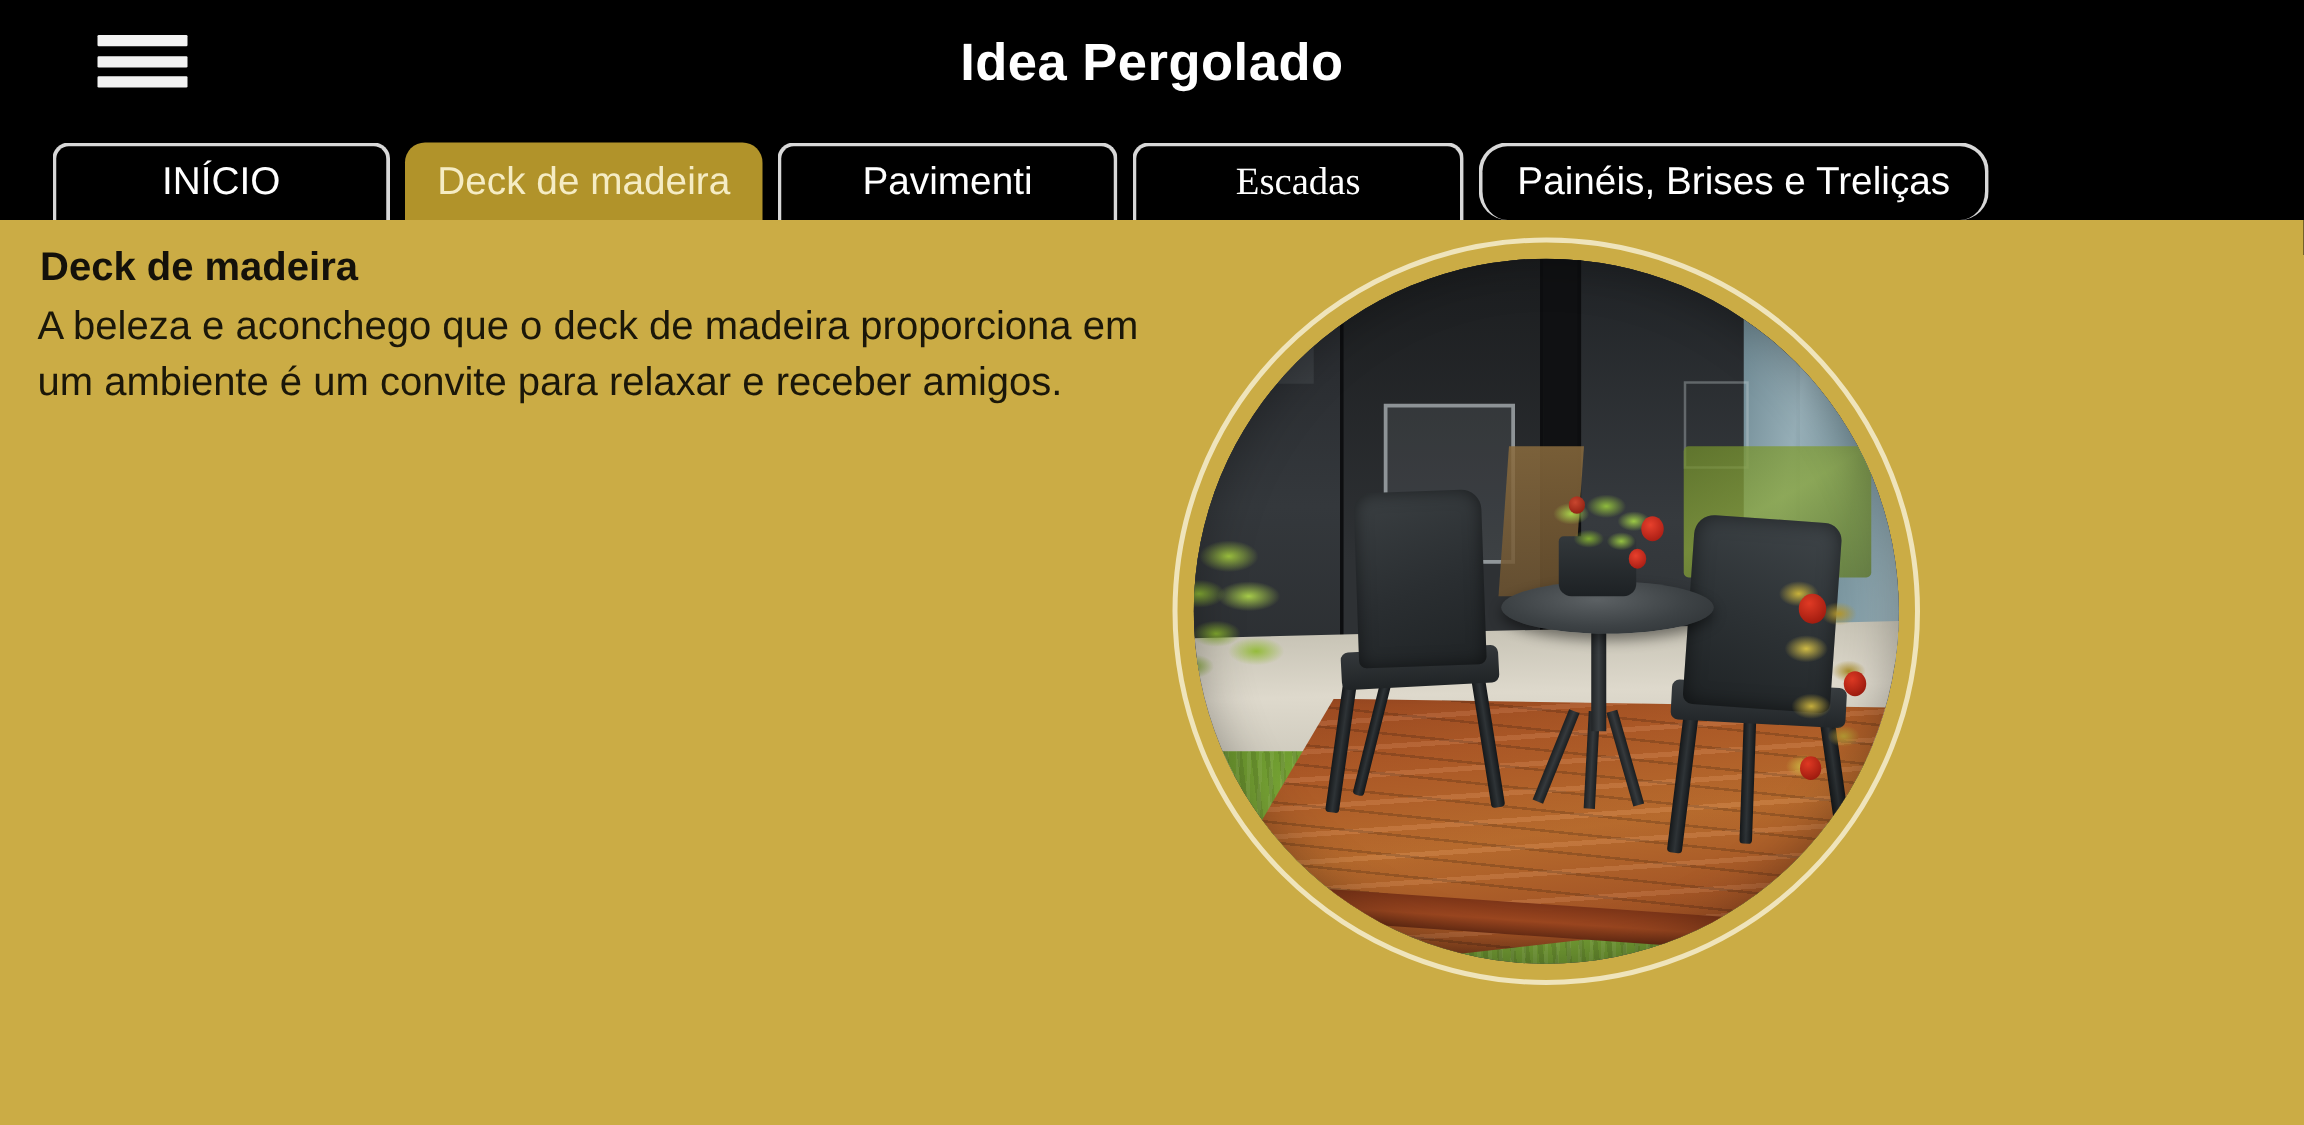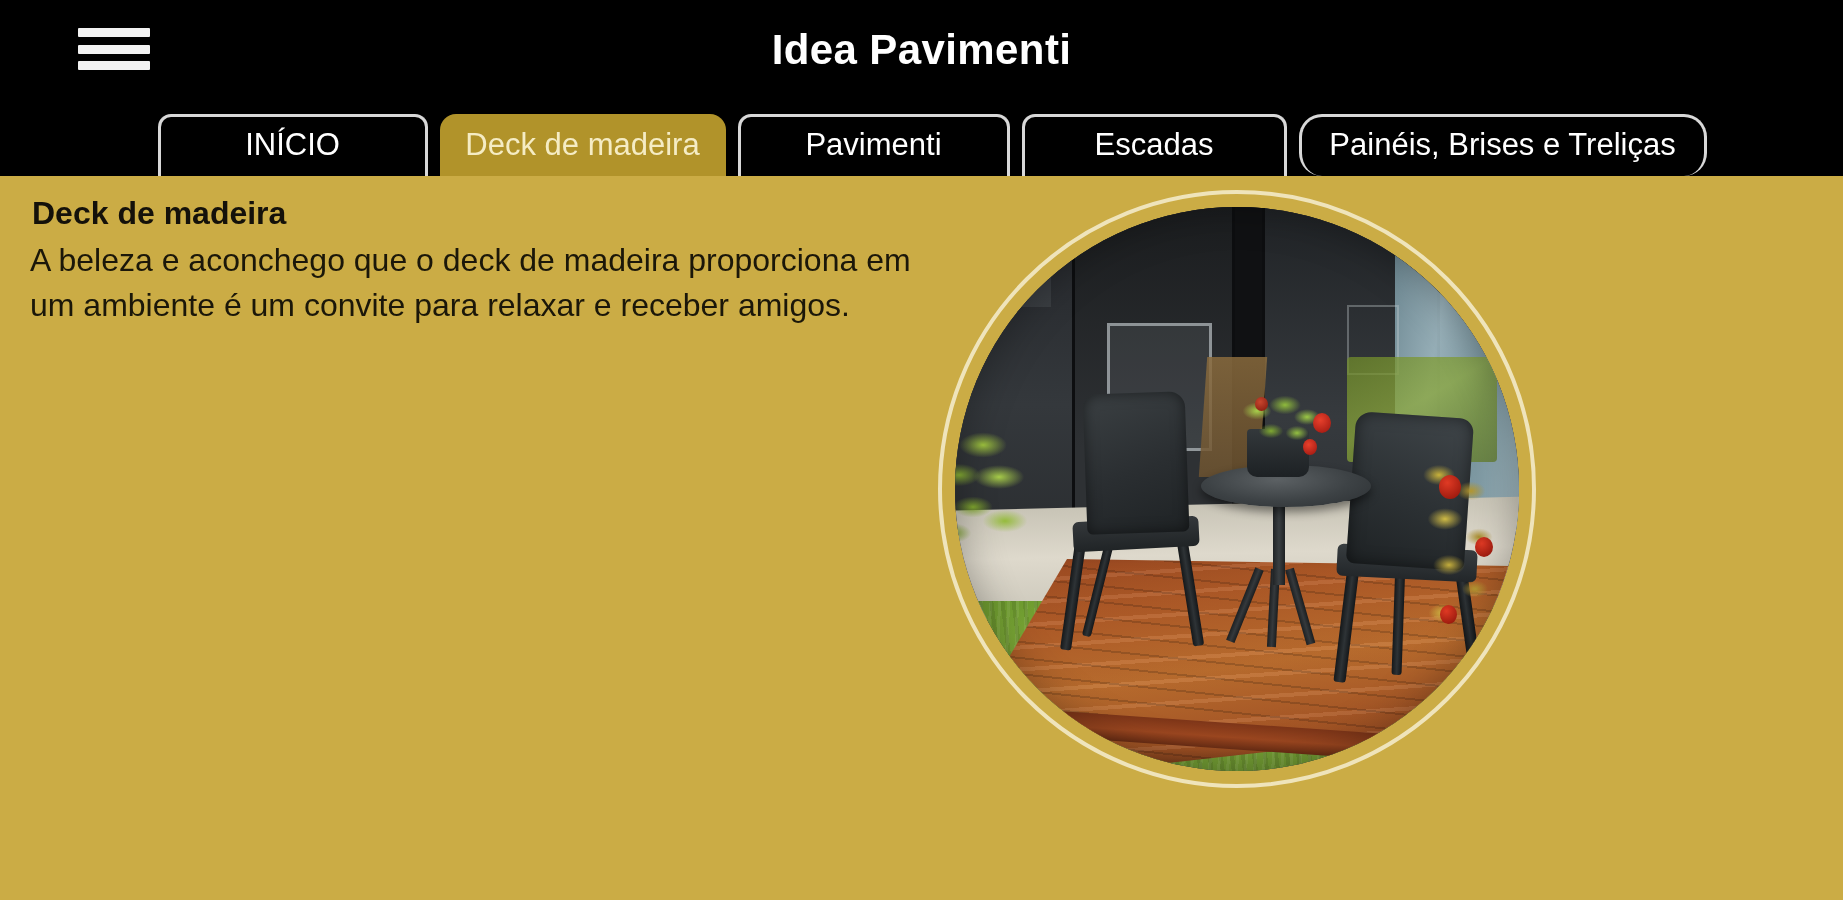--- a/index.html
+++ b/index.html
@@ -63,21 +63,20 @@
   .tabbar {
     position: absolute;
     left: 0;
     top: 97px;
     width: 1822px;
     height: 79px;
     display: flex;
     align-items: flex-end;
     padding-left: 42px;
     gap: 12px;
-    justify-content: center;
   }
 
   .tab {
     position: relative;
     height: 62px;
     background: #000000;
     border: 3px solid #d8d8d8;
     border-bottom: none;
     border-radius: 13px 13px 0 0;
     color: #ffffff;
@@ -95,21 +94,21 @@
     border: none;
     border-radius: 16px 16px 0 0;
     color: #f5ecc4;
     line-height: 62px;
     padding: 0 22px;
   }
 
   .tab.t-inicio   { width: 270px; padding: 0; }
   .tab.t-deck     { width: 286px; padding: 0; }
   .tab.t-pergola  { width: 272px; padding: 0; }
-  .tab.t-escadas  { width: 265px; padding: 0; }
+  .tab.t-escadas  { width: 265px; padding: 0; font-family: Liberation Serif, serif; }
   .tab.t-paineis  { width: 408px; padding: 0; border-radius: 23px; }
 
   
   .content {
     position: absolute;
     top: 176px; left: 0;
     width: 1843px;
     height: 724px;
     background: #cbac45;
     overflow: hidden;
@@ -437,21 +436,21 @@
 <div id="app">
 
   <div class="header">
 
     <div class="menu-btn">
       <span class="bar"></span>
       <span class="bar"></span>
       <span class="bar"></span>
     </div>
 
-    <div class="app-title">Idea Pavimenti</div>
+    <div class="app-title">Idea Pergolado</div>
 
     <div class="tabbar">
       <div class="tab t-inicio">INÍCIO</div>
       <div class="tab t-deck active">Deck de madeira</div>
       <div class="tab t-pergola">Pavimenti</div>
       <div class="tab t-escadas">Escadas</div>
       <div class="tab t-paineis">Painéis, Brises e Treliças</div>
     </div>
 
   </div>

